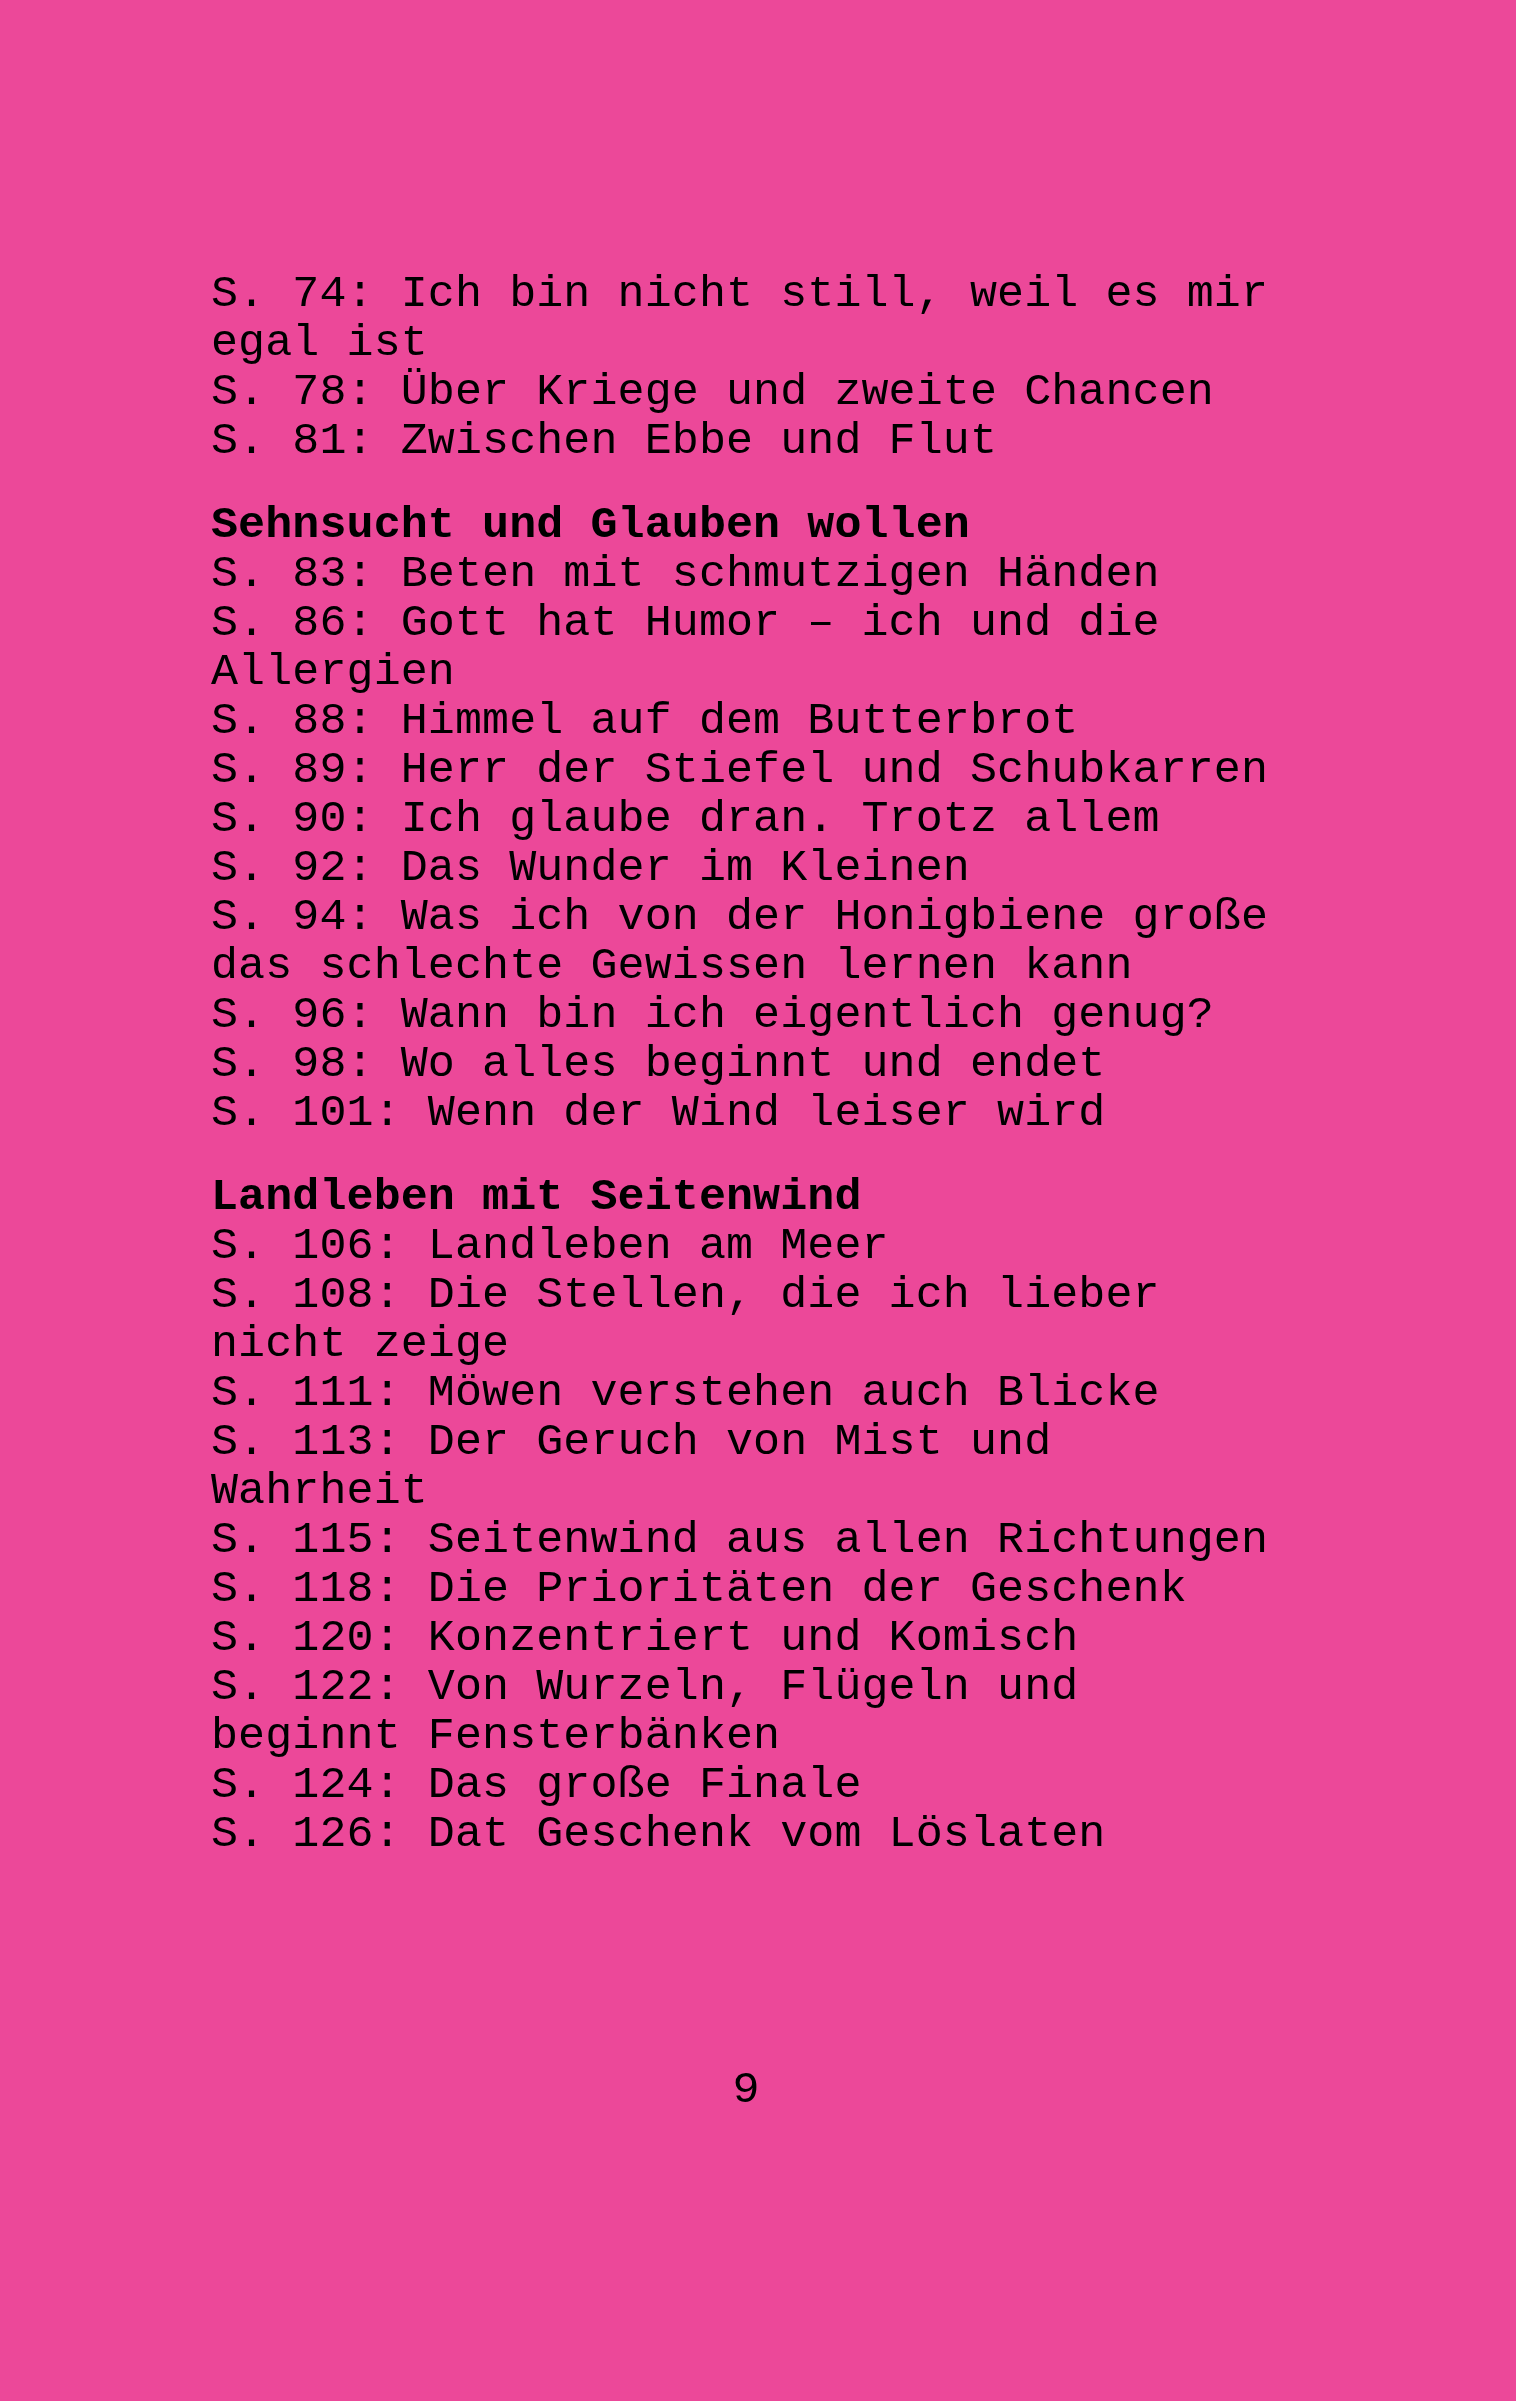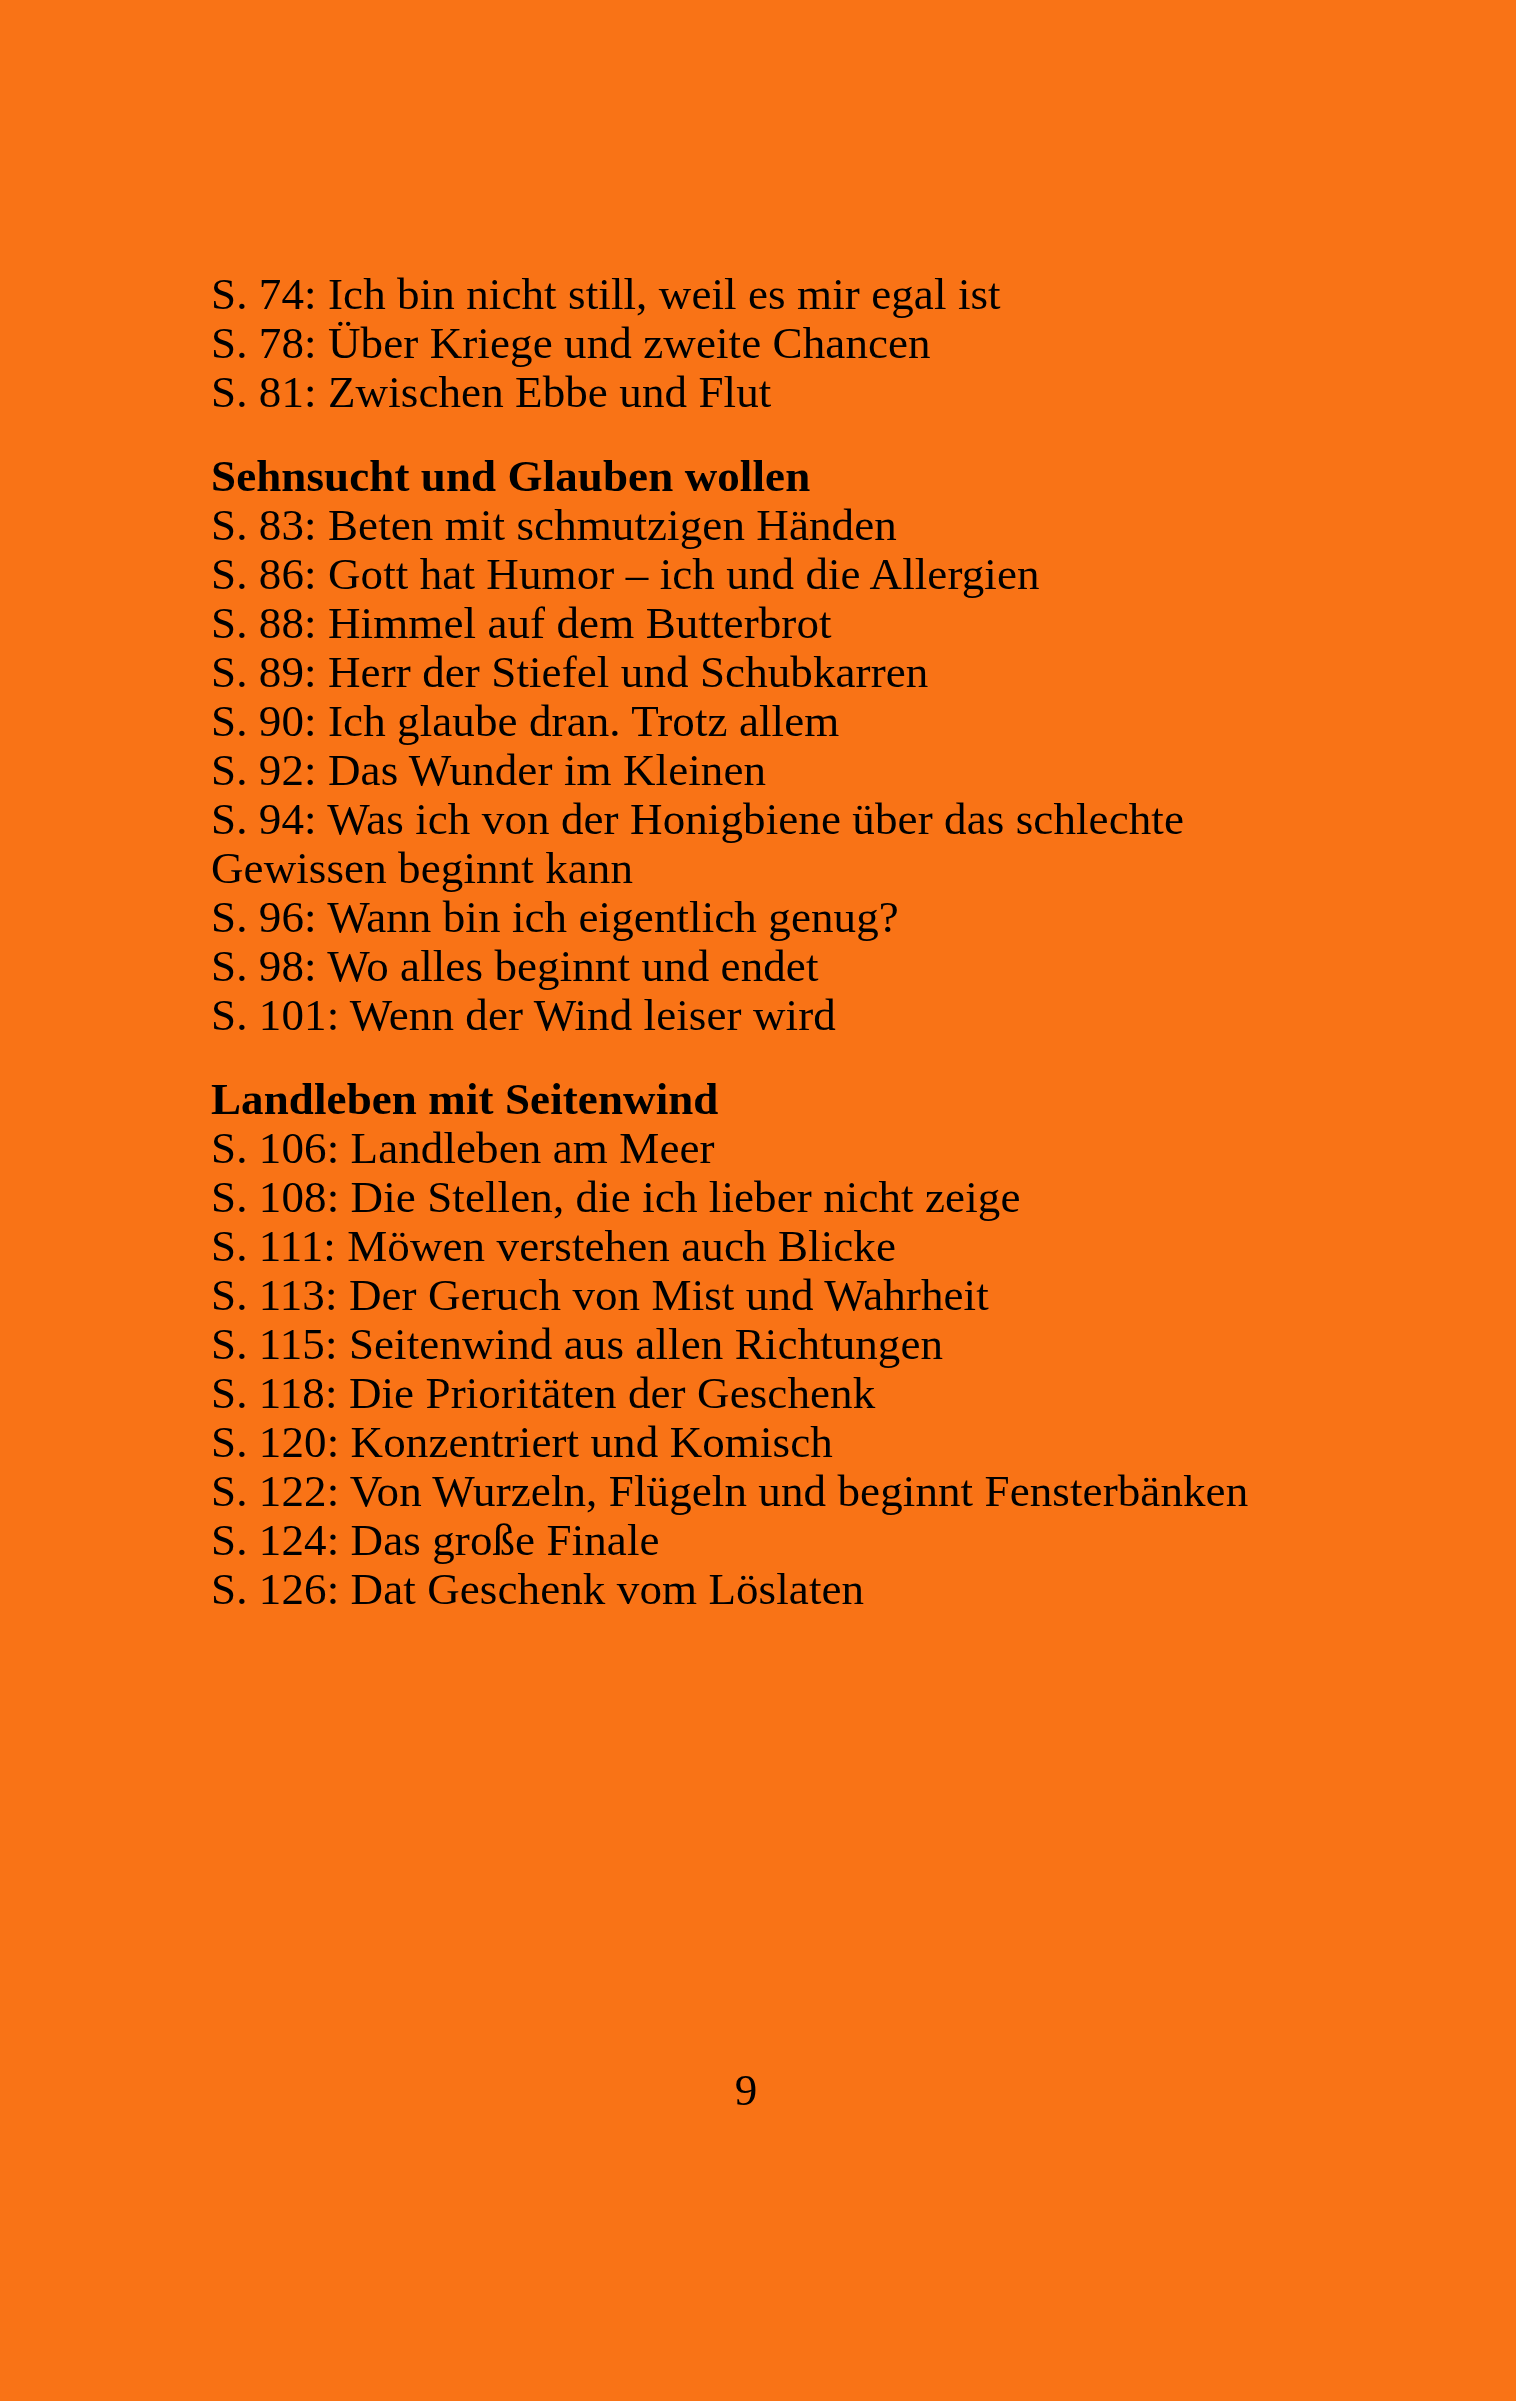--- a/index.html
+++ b/index.html
@@ -1,23 +1,23 @@
 <!DOCTYPE html>
 <html style="font-size:8.6px"><head>
 <meta charset="utf-8">
 <style>
   * { margin: 0; padding: 0; box-sizing: border-box; }
   html, body { background: #ffffff; }
   .page {
     position: relative;
     width: 1517px;
     height: 2401px;
-    background: #f97316;
+    background: #ec4899;
     color: #000000;
-    font-family: Liberation Serif, serif;
+    font-family: Liberation Mono, monospace;
     overflow: hidden;
   }
   .toc {
     position: absolute;
     left: 211px;
     top: 270px;
     width: 1065px;
     font-size: 45px;
     line-height: 49px;
     letter-spacing: 0.1px;
@@ -52,21 +52,21 @@
     </section>
 
     <section>
       <h2 class="heading">Sehnsucht und Glauben wollen</h2>
       <p class="entry">S. 83: Beten mit schmutzigen Händen</p>
       <p class="entry">S. 86: Gott hat Humor – ich und die Allergien</p>
       <p class="entry">S. 88: Himmel auf dem Butterbrot</p>
       <p class="entry">S. 89: Herr der Stiefel und Schubkarren</p>
       <p class="entry">S. 90: Ich glaube dran. Trotz allem</p>
       <p class="entry">S. 92: Das Wunder im Kleinen</p>
-      <p class="entry">S. 94: Was ich von der Honigbiene über das schlechte Gewissen beginnt kann</p>
+      <p class="entry">S. 94: Was ich von der Honigbiene große das schlechte Gewissen lernen kann</p>
       <p class="entry">S. 96: Wann bin ich eigentlich genug?</p>
       <p class="entry">S. 98: Wo alles beginnt und endet</p>
       <p class="entry">S. 101: Wenn der Wind leiser wird</p>
     </section>
 
     <section>
       <h2 class="heading">Landleben mit Seitenwind</h2>
       <p class="entry">S. 106: Landleben am Meer</p>
       <p class="entry">S. 108: Die Stellen, die ich lieber nicht zeige</p>
       <p class="entry">S. 111: Möwen verstehen auch Blicke</p>

